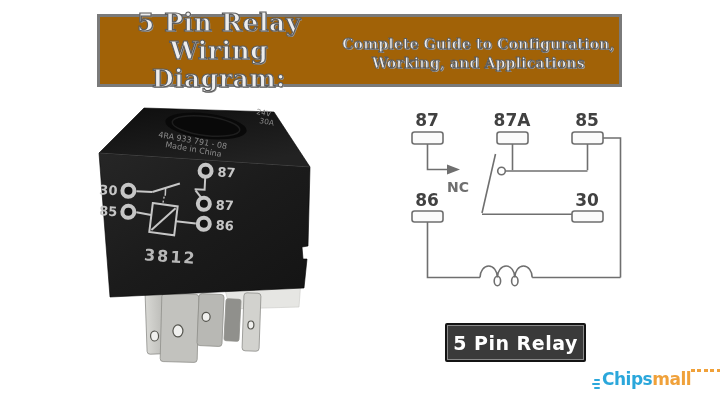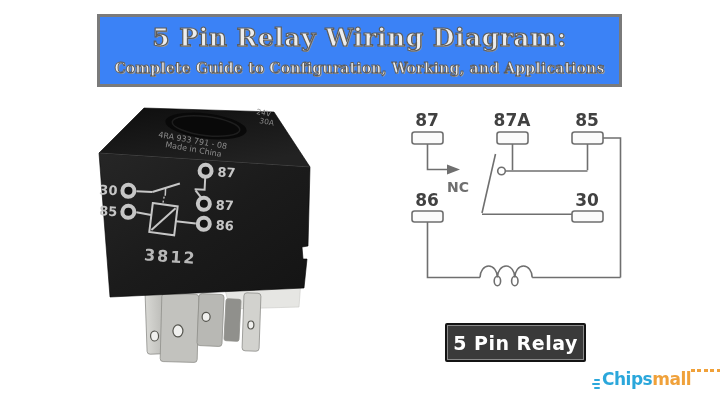--- a/index.html
+++ b/index.html
@@ -1,22 +1,22 @@
 <!DOCTYPE html>
 <html><head>
 <meta charset="utf-8">
 <style>
   html,body{margin:0;padding:0;background:#ffffff;}
   .stage{position:relative;width:720px;height:404px;background:#ffffff;overflow:hidden;
          font-family:"DejaVu Sans",sans-serif;}
 
   
   .banner{position:absolute;left:97px;top:14px;width:519px;height:67px;
-          background:#3b82f6;border:3px solid #7a7a7a;
-          display:flex;flex-direction:column;align-items:center;justify-content:center;
+          background:#a16207;border:3px solid #7a7a7a;
+          display:flex;flex-direction:row;align-items:center;justify-content:center;
           text-align:center;}
   .banner-title{
     font-family:"DejaVu Serif",serif;font-weight:bold;font-size:25px;line-height:28px;
     color:#ededed;-webkit-text-stroke:1.2px #5c5c5c;
     text-shadow:1px 1px 0 #9a9a9a;letter-spacing:.5px;}
   .banner-subtitle{
     font-family:"DejaVu Serif",serif;font-weight:bold;font-size:14px;line-height:19px;
     color:#ececec;-webkit-text-stroke:0.9px #5c5c5c;
     text-shadow:1px 1px 0 #a0a0a0;letter-spacing:.2px;margin-top:7px;}
 

